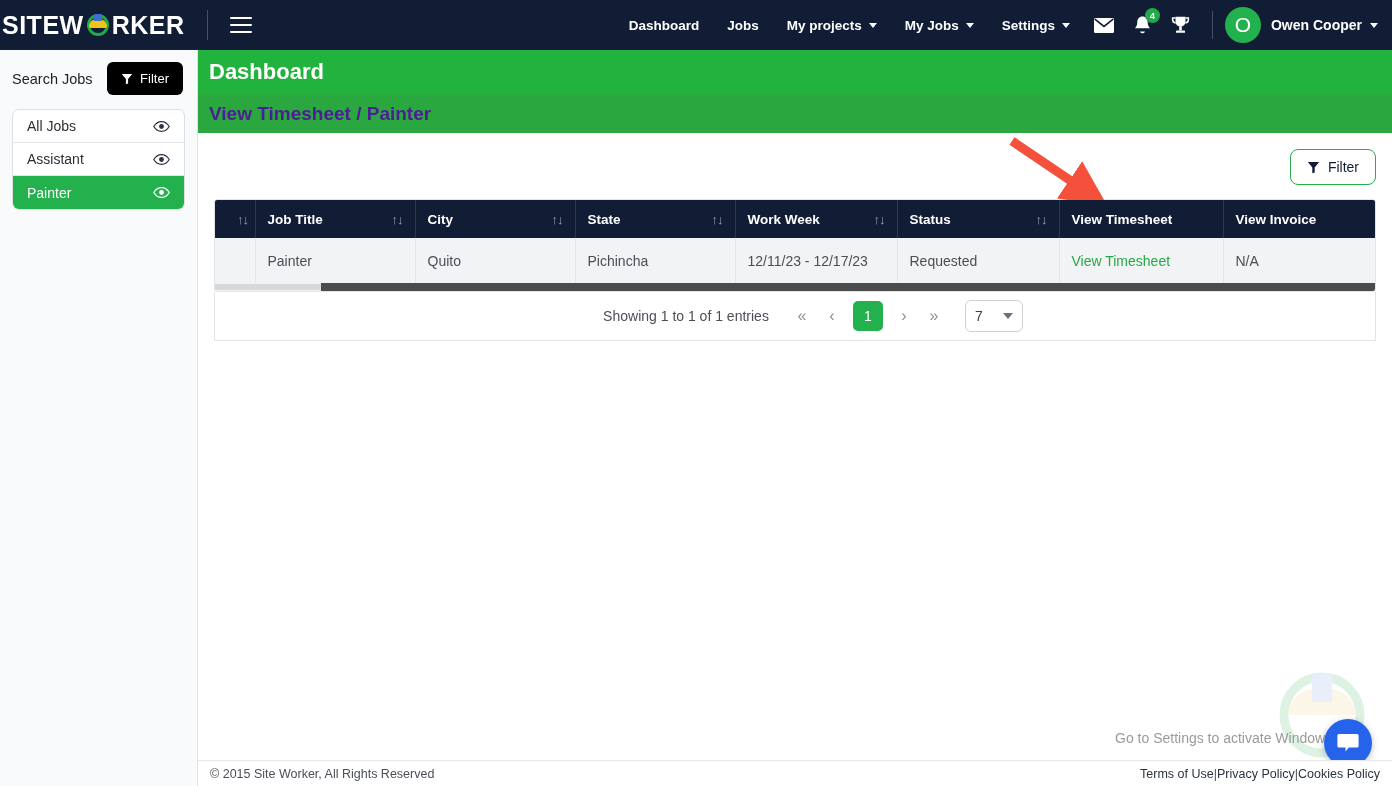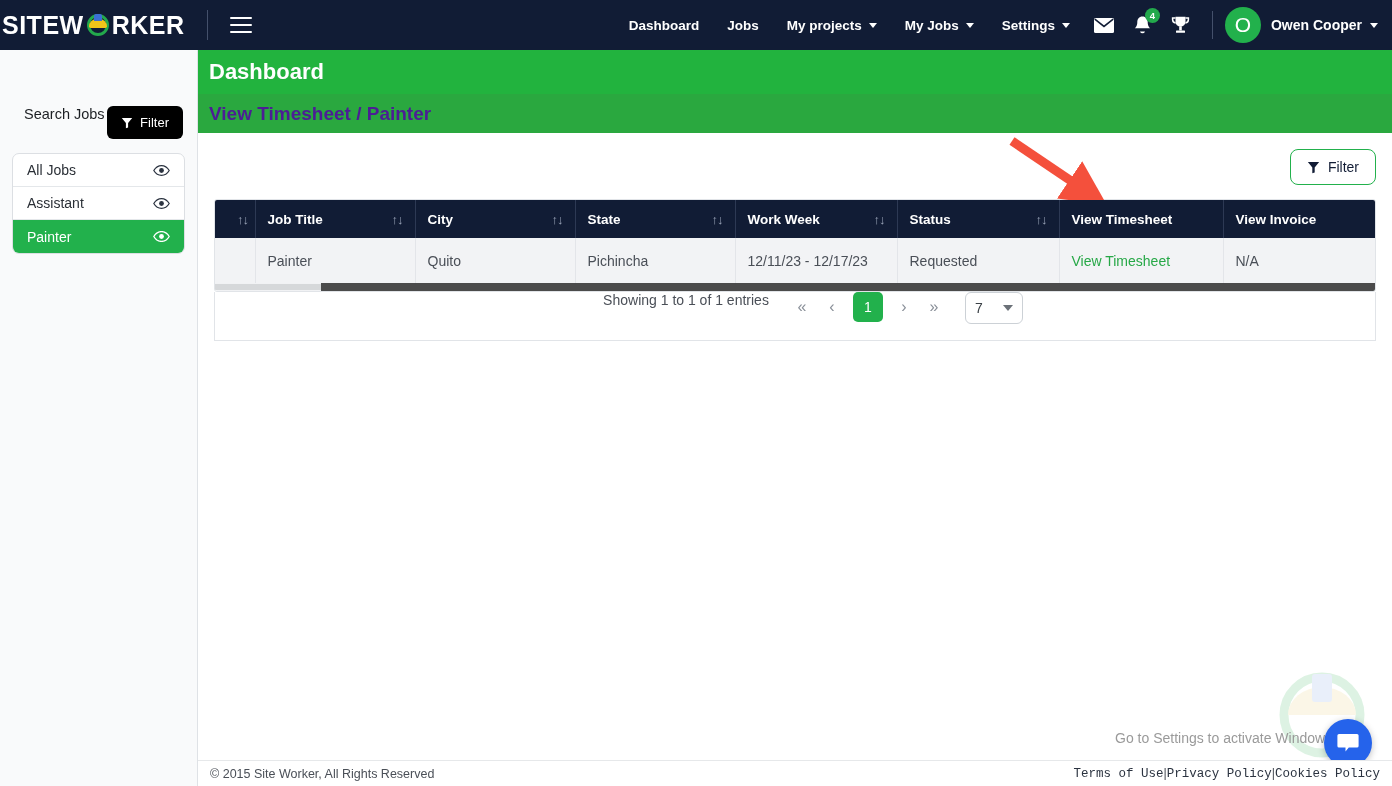--- a/index.html
+++ b/index.html
@@ -93,23 +93,22 @@
   }
 
   
   .sidebar {
     position: absolute; top: 50px; left: 0;
     width: 198px; height: 736px;
     background: #f9fafb;
     border-right: 1px solid #dfe2e6;
   }
   .sidebar-head {
-    display: flex; align-items: flex-start; justify-content: space-between;
-    padding: 12px 14px 10px 24px;
-    margin-top: 44px;
+    display: flex; align-items: center; justify-content: space-between;
+    padding: 12px 14px 10px 12px;
   }
   .search-label { font-size: 14.5px; color: #1c1f23; }
   .filter-dark {
     background: #000000; color: #ffffff;
     border: none; border-radius: 6px;
     font-size: 13px; padding: 9px 14px;
     display: flex; align-items: center; gap: 7px;
     cursor: pointer; font-family: inherit;
   }
   .job-list {
@@ -214,21 +213,21 @@
   .hscroll-track-left {
     position: absolute; left: 0; top: 1px;
     width: 106px; height: 6px; background: #d6d8da;
   }
 
   
   .pagination-bar {
     border: 1px solid #e1e4e8; border-top: none;
     background: #ffffff;
     height: 49px;
-    display: flex; align-items: flex-start; justify-content: center;
+    display: flex; align-items: center; justify-content: center;
     gap: 0;
     padding-left: 36px;
   }
   .showing { font-size: 14px; color: #4a4f57; margin-right: 18px; }
   .pg {
     width: 30px; height: 30px;
     display: flex; align-items: center; justify-content: center;
     color: #8a9099; font-size: 16px; cursor: pointer;
     user-select: none;
   }
@@ -272,21 +271,21 @@
   }
   .footer {
     position: absolute; left: 198px; bottom: 0;
     width: 1194px; height: 26px;
     background: #ffffff;
     border-top: 1px solid #e6e8ea;
     display: flex; align-items: center; justify-content: space-between;
     padding: 0 12px;
     font-size: 12.5px; color: #4a4f57;
   }
-  .footer a { color: #2b3340; text-decoration: none; cursor: pointer; font-family: Liberation Mono, monospace; }
+  .footer a { color: #2b3340; text-decoration: none; cursor: pointer; }
 </style>
 </head>
 <body>
 
 <div class="topnav">
   <div class="logo-wrap">
     <div class="logo-text">
       <span>SITEW</span>
       <span class="logo-o">
         <span class="ring"></span>

